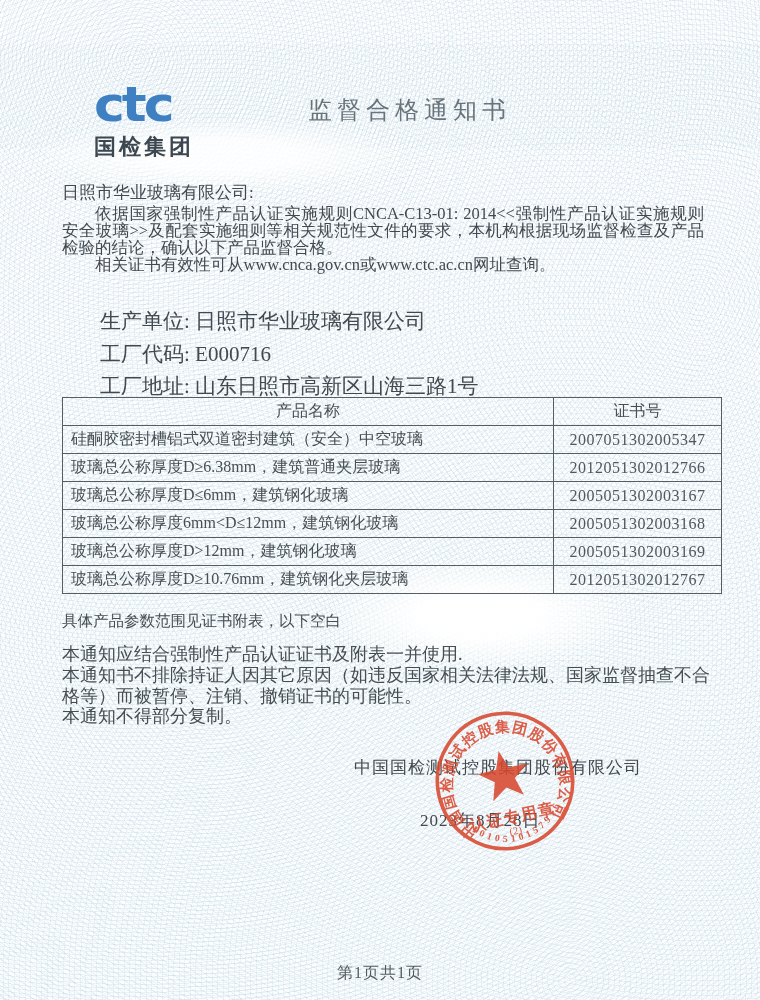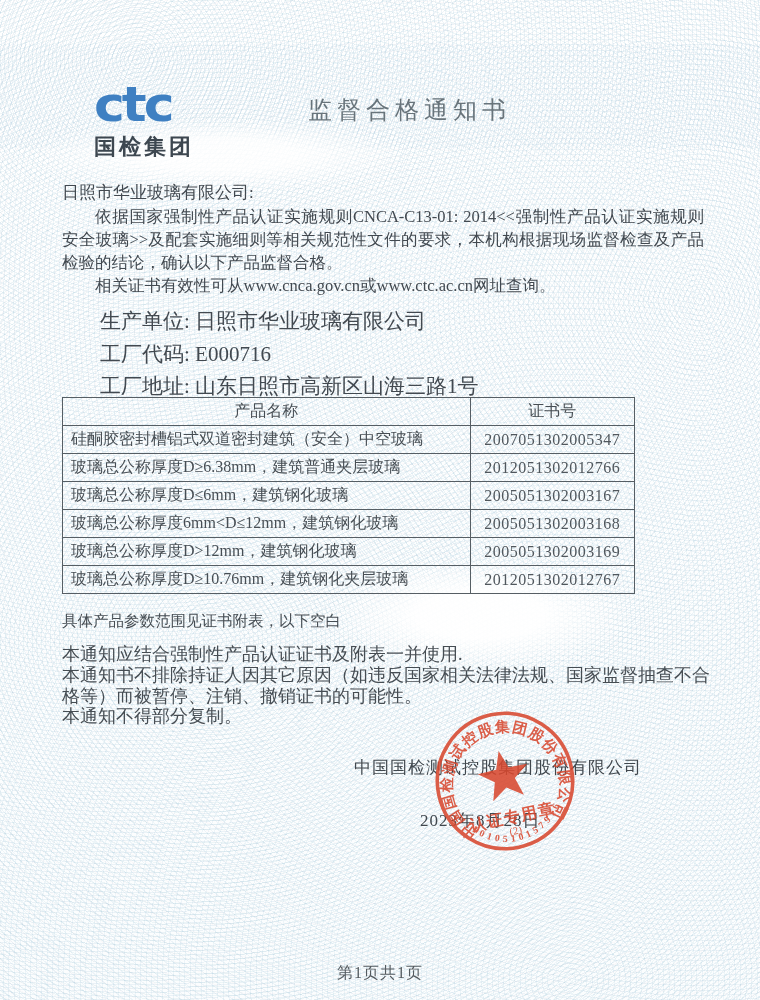--- a/index.html
+++ b/index.html
@@ -46,29 +46,29 @@
     font-family:"DejaVu Sans","Liberation Sans",sans-serif;
     font-weight:bold; font-size:22px; letter-spacing:3px; color:#3d4750; display:block; margin-top:2px;
   }
   .doc-title {
     position:absolute; left:308px; top:94px;
     font-size:24px; letter-spacing:5px; color:#68747b;
   }
 
   
   .recipient { position:absolute; left:62px; top:181px; font-size:17px; color:#424950; }
-  .para-block { position:absolute; left:62px; top:205px; width:642px; font-size:16.5px; line-height:23px; text-align:justify; color:#424950; }
+  .para-block { position:absolute; left:62px; top:205px; width:642px; font-size:16.5px; line-height:17px; text-align:justify; color:#424950; }
   .para-block p { text-indent:2em; }
 
   .factory-line { position:absolute; left:100px; font-size:21px; color:#424950; }
   .f1 { top:307px; } .f2 { top:340px; } .f3 { top:372px; }
 
   
   table.products {
-    position:absolute; left:62px; top:397px; width:573px;
+    position:absolute; left:62px; top:397px; width:660px;
     border-collapse:collapse; font-size:16px; color:#474e54;
   }
   table.products th, table.products td {
     border:1px solid #565e64; height:28px; padding:0 8px;
     font-weight:normal;
   }
   table.products th { text-align:center; }
   td.colname { width:492px; text-align:left; }
   td.colcert { width:168px; text-align:center; font-family:"Liberation Serif","DejaVu Serif",serif; letter-spacing:0.5px; color:#50575d; }
 

